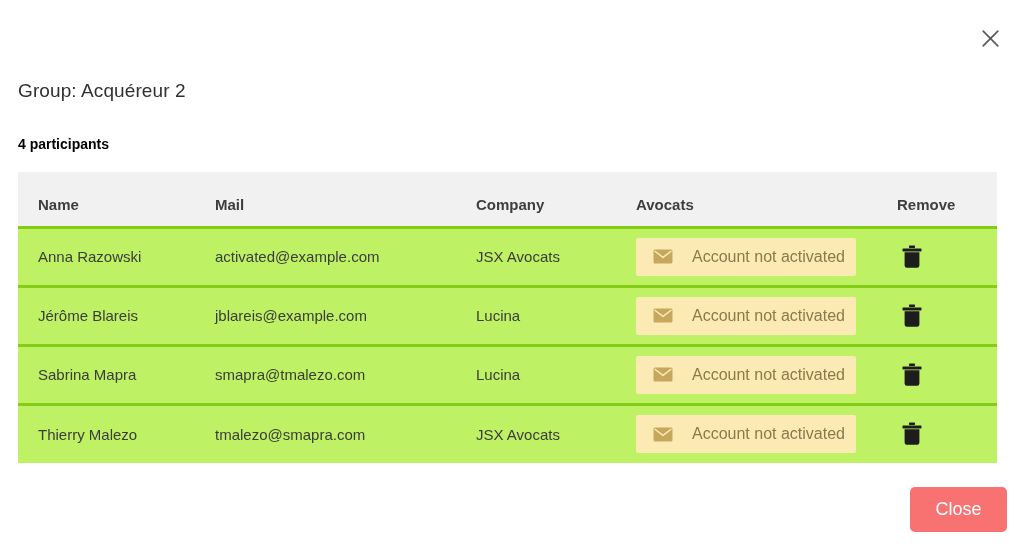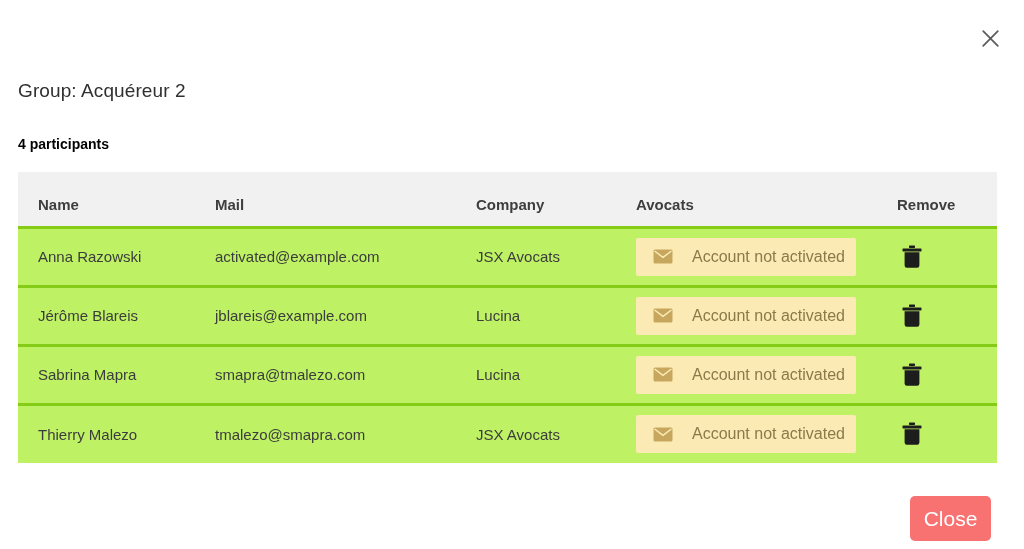--- a/index.html
+++ b/index.html
@@ -164,33 +164,32 @@
     background: transparent;
     border: none;
     padding: 0;
   }
 
   
   .close-button {
     position: absolute;
     left: 910px;
     top: 487px;
-    width: 81px;
+    width: 97px;
     height: 45px;
     background: #f97272;
     color: #ffffff;
-    font-size: 21px;
+    font-size: 18px;
     font-family: "Liberation Sans", sans-serif;
     border: none;
     border-radius: 5px;
     cursor: pointer;
     display: flex;
     align-items: center;
     justify-content: center;
-    margin-top: 9px;
   }
 </style>
 </head>
 <body>
 
 <div class="modal">
 
   <div class="modal-title">Group: Acquéreur 2</div>
 
   <div class="close-x">

